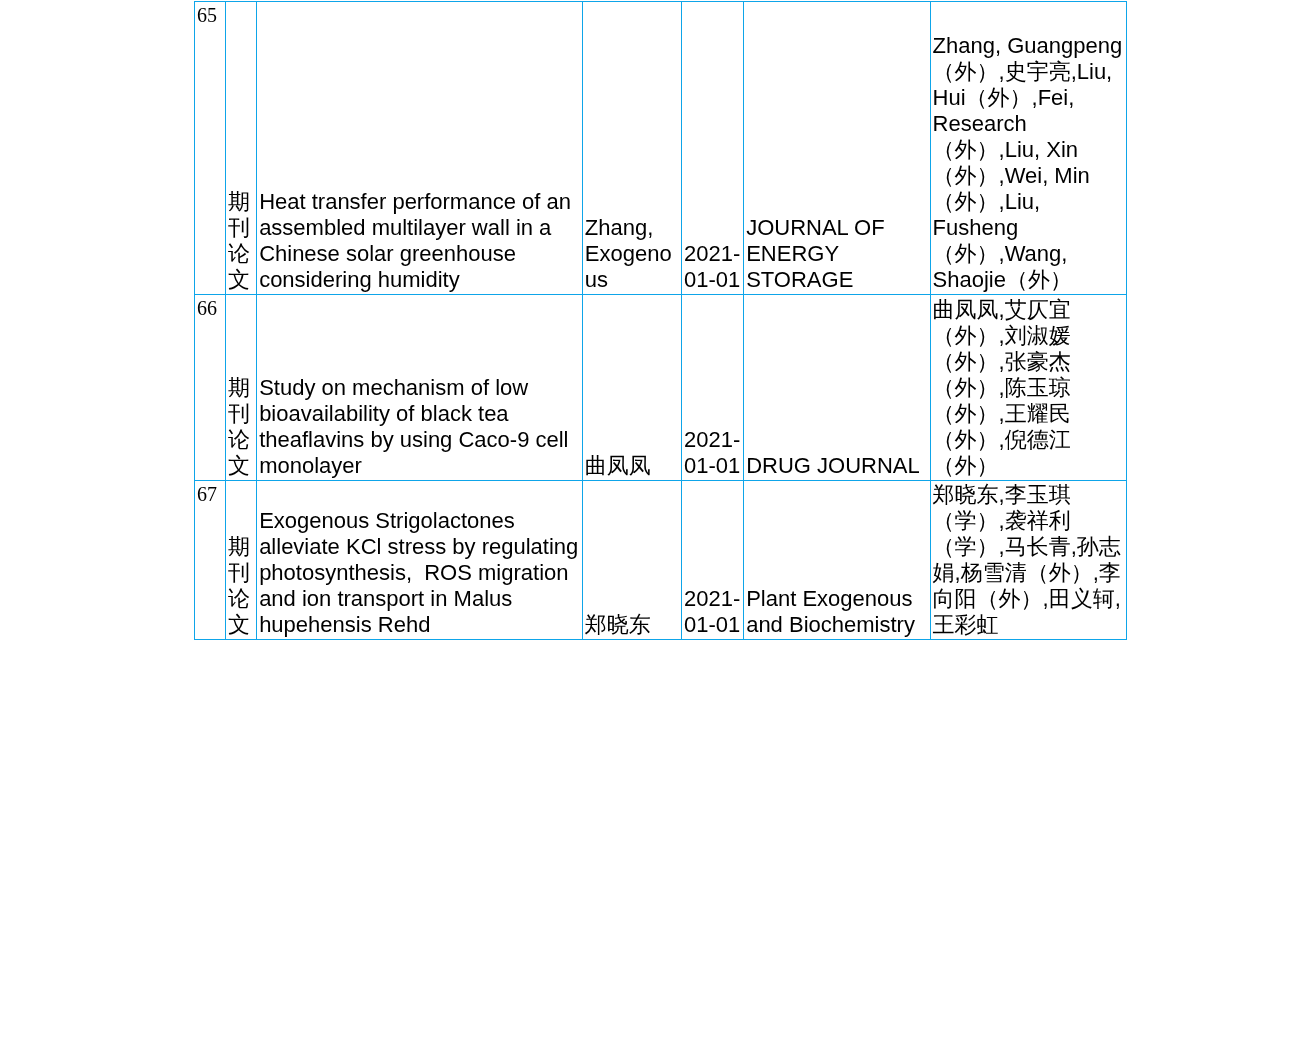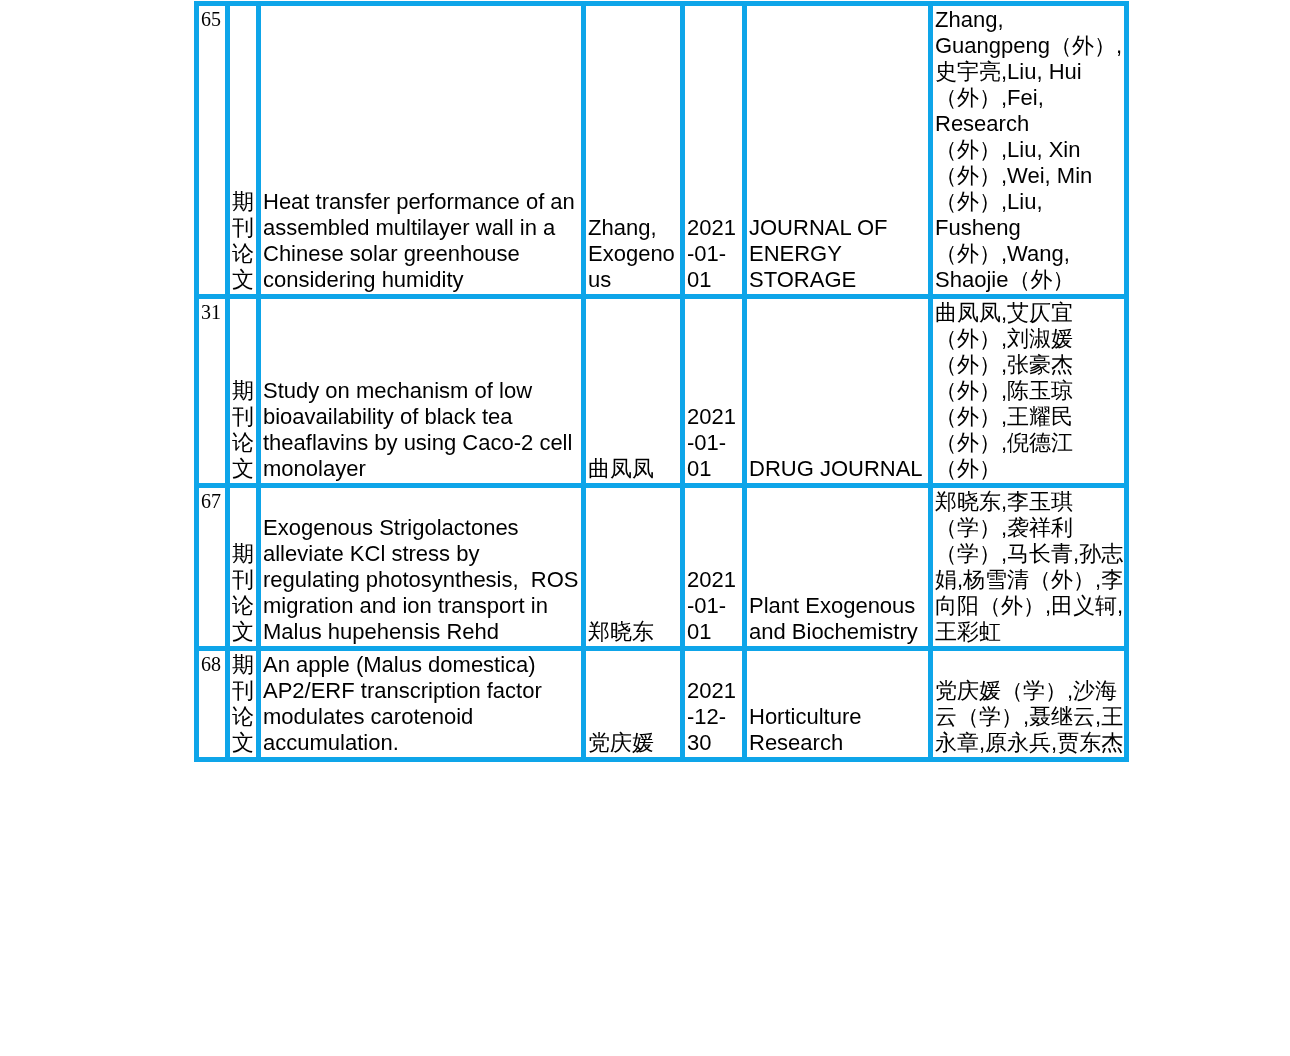--- a/index.html
+++ b/index.html
@@ -7,21 +7,21 @@
     width: 1290px; height: 1056px; position: relative;
     font-family: "Liberation Sans", "DejaVu Sans", sans-serif;
     color: #000000;
   }
   table.pub-table {
     position: absolute; left: 194px; top: 1px;
     border-collapse: collapse; table-layout: fixed;
     width: 933px;
   }
   td {
-    border: 5px solid #0ea5e9;
+    border: 1px solid #0ea5e9;
     vertical-align: bottom;
     padding: 1px 0 1px 2px;
     font-size: 22px;
     line-height: 26px;
     overflow-wrap: break-word;
     word-wrap: break-word;
     text-align: left;
     margin-top: 16px;
   }
   td.num-cell {
@@ -48,40 +48,31 @@
     <tr style="height:293px">
       <td class="num-cell">65</td>
       <td>期刊论文</td>
       <td>Heat transfer performance of an assembled multilayer wall in a Chinese solar greenhouse considering humidity</td>
       <td>Zhang, Exogenous</td>
       <td>2021-01-01</td>
       <td>JOURNAL OF ENERGY STORAGE</td>
       <td>Zhang, Guangpeng（外）,史宇亮,Liu, Hui（外）,Fei, Research（外）,Liu, Xin（外）,Wei, Min（外）,Liu, Fusheng（外）,Wang, Shaojie（外）</td>
     </tr>
     <tr style="height:186px">
-      <td class="num-cell">31</td>
+      <td class="num-cell">66</td>
       <td>期刊论文</td>
-      <td>Study on mechanism of low bioavailability of black tea theaflavins by using Caco-2 cell monolayer</td>
+      <td>Study on mechanism of low bioavailability of black tea theaflavins by using Caco-9 cell monolayer</td>
       <td>曲凤凤</td>
       <td>2021-01-01</td>
       <td>DRUG JOURNAL</td>
       <td>曲凤凤,艾仄宜（外）,刘淑媛（外）,张豪杰（外）,陈玉琼（外）,王耀民（外）,倪德江（外）</td>
     </tr>
     <tr style="height:135px">
       <td class="num-cell">67</td>
       <td>期刊论文</td>
       <td>Exogenous Strigolactones alleviate KCl stress by regulating photosynthesis,&nbsp; ROS migration and ion transport in Malus hupehensis Rehd</td>
       <td>郑晓东</td>
       <td>2021-01-01</td>
       <td>Plant Exogenous and Biochemistry</td>
       <td>郑晓东,李玉琪（学）,袭祥利（学）,马长青,孙志娟,杨雪清（外）,李向阳（外）,田义轲,王彩虹</td>
     </tr>
-    <tr style="height:108px">
-      <td class="num-cell">68</td>
-      <td>期刊论文</td>
-      <td>An apple (Malus domestica) AP2/ERF transcription factor modulates carotenoid accumulation.</td>
-      <td>党庆媛</td>
-      <td>2021-12-30</td>
-      <td>Horticulture Research</td>
-      <td>党庆媛（学）,沙海云（学）,聂继云,王永章,原永兵,贾东杰</td>
-    </tr>
   </tbody>
 </table>
 
 </body></html>

